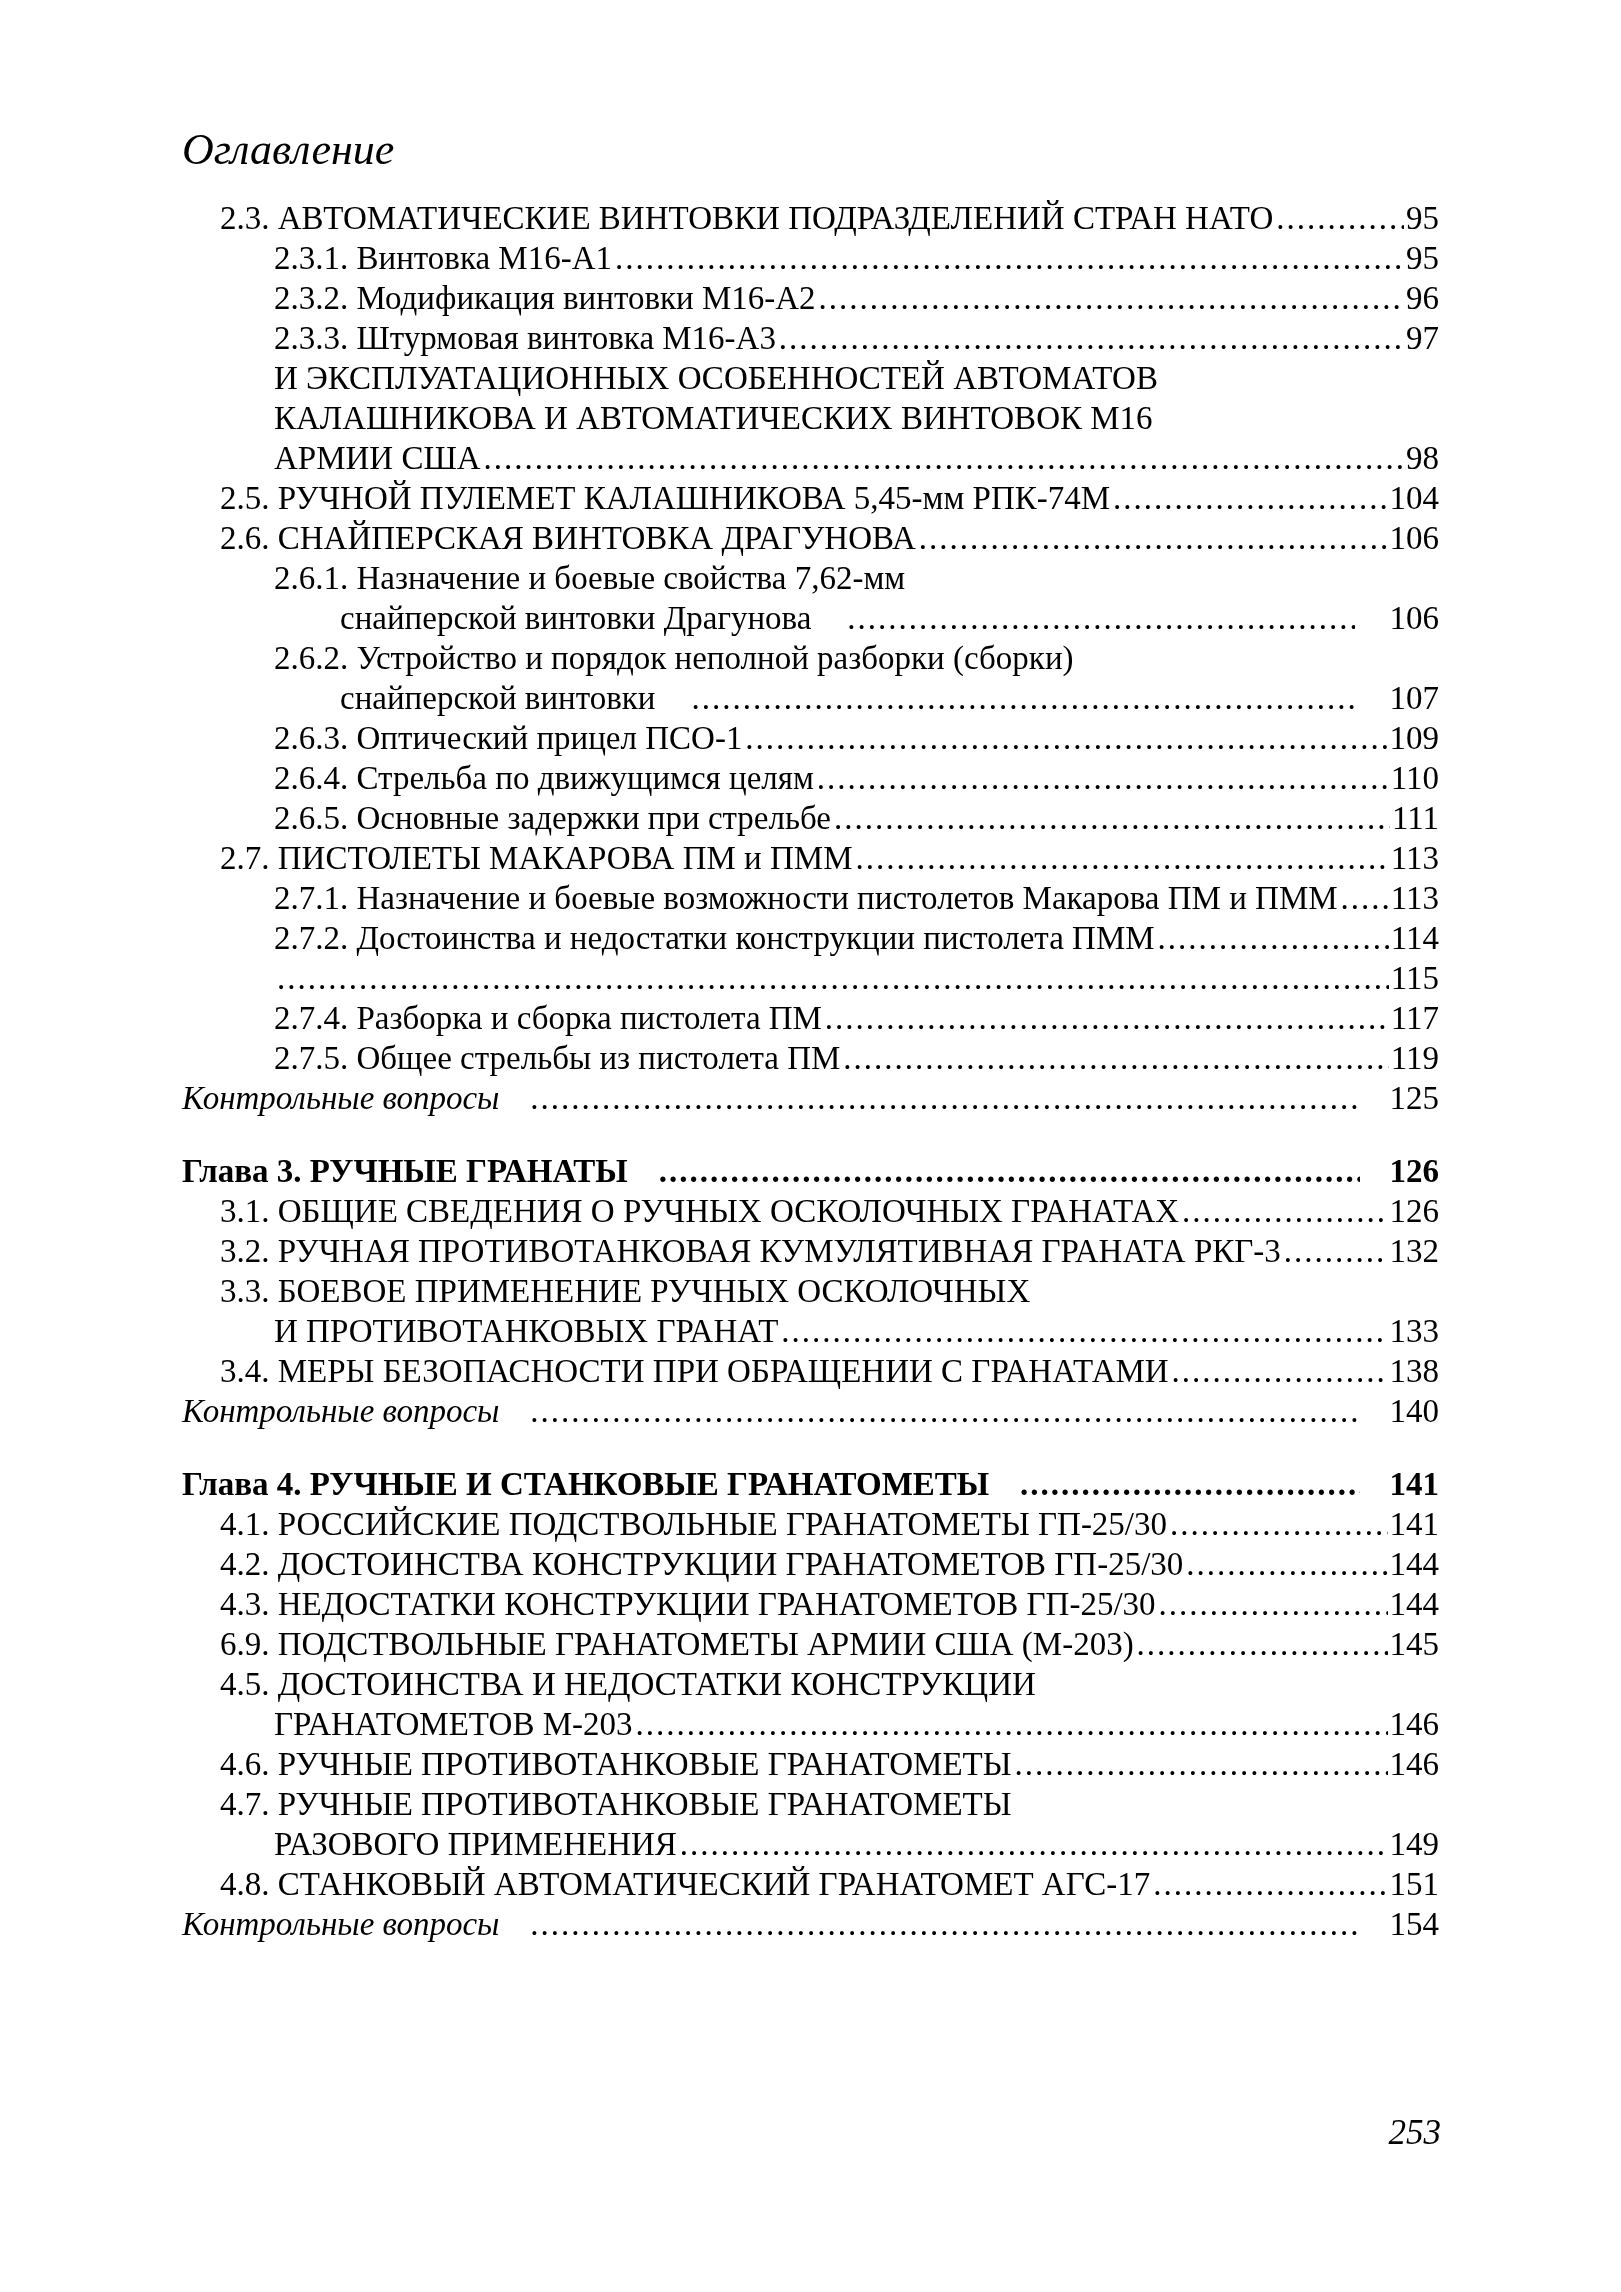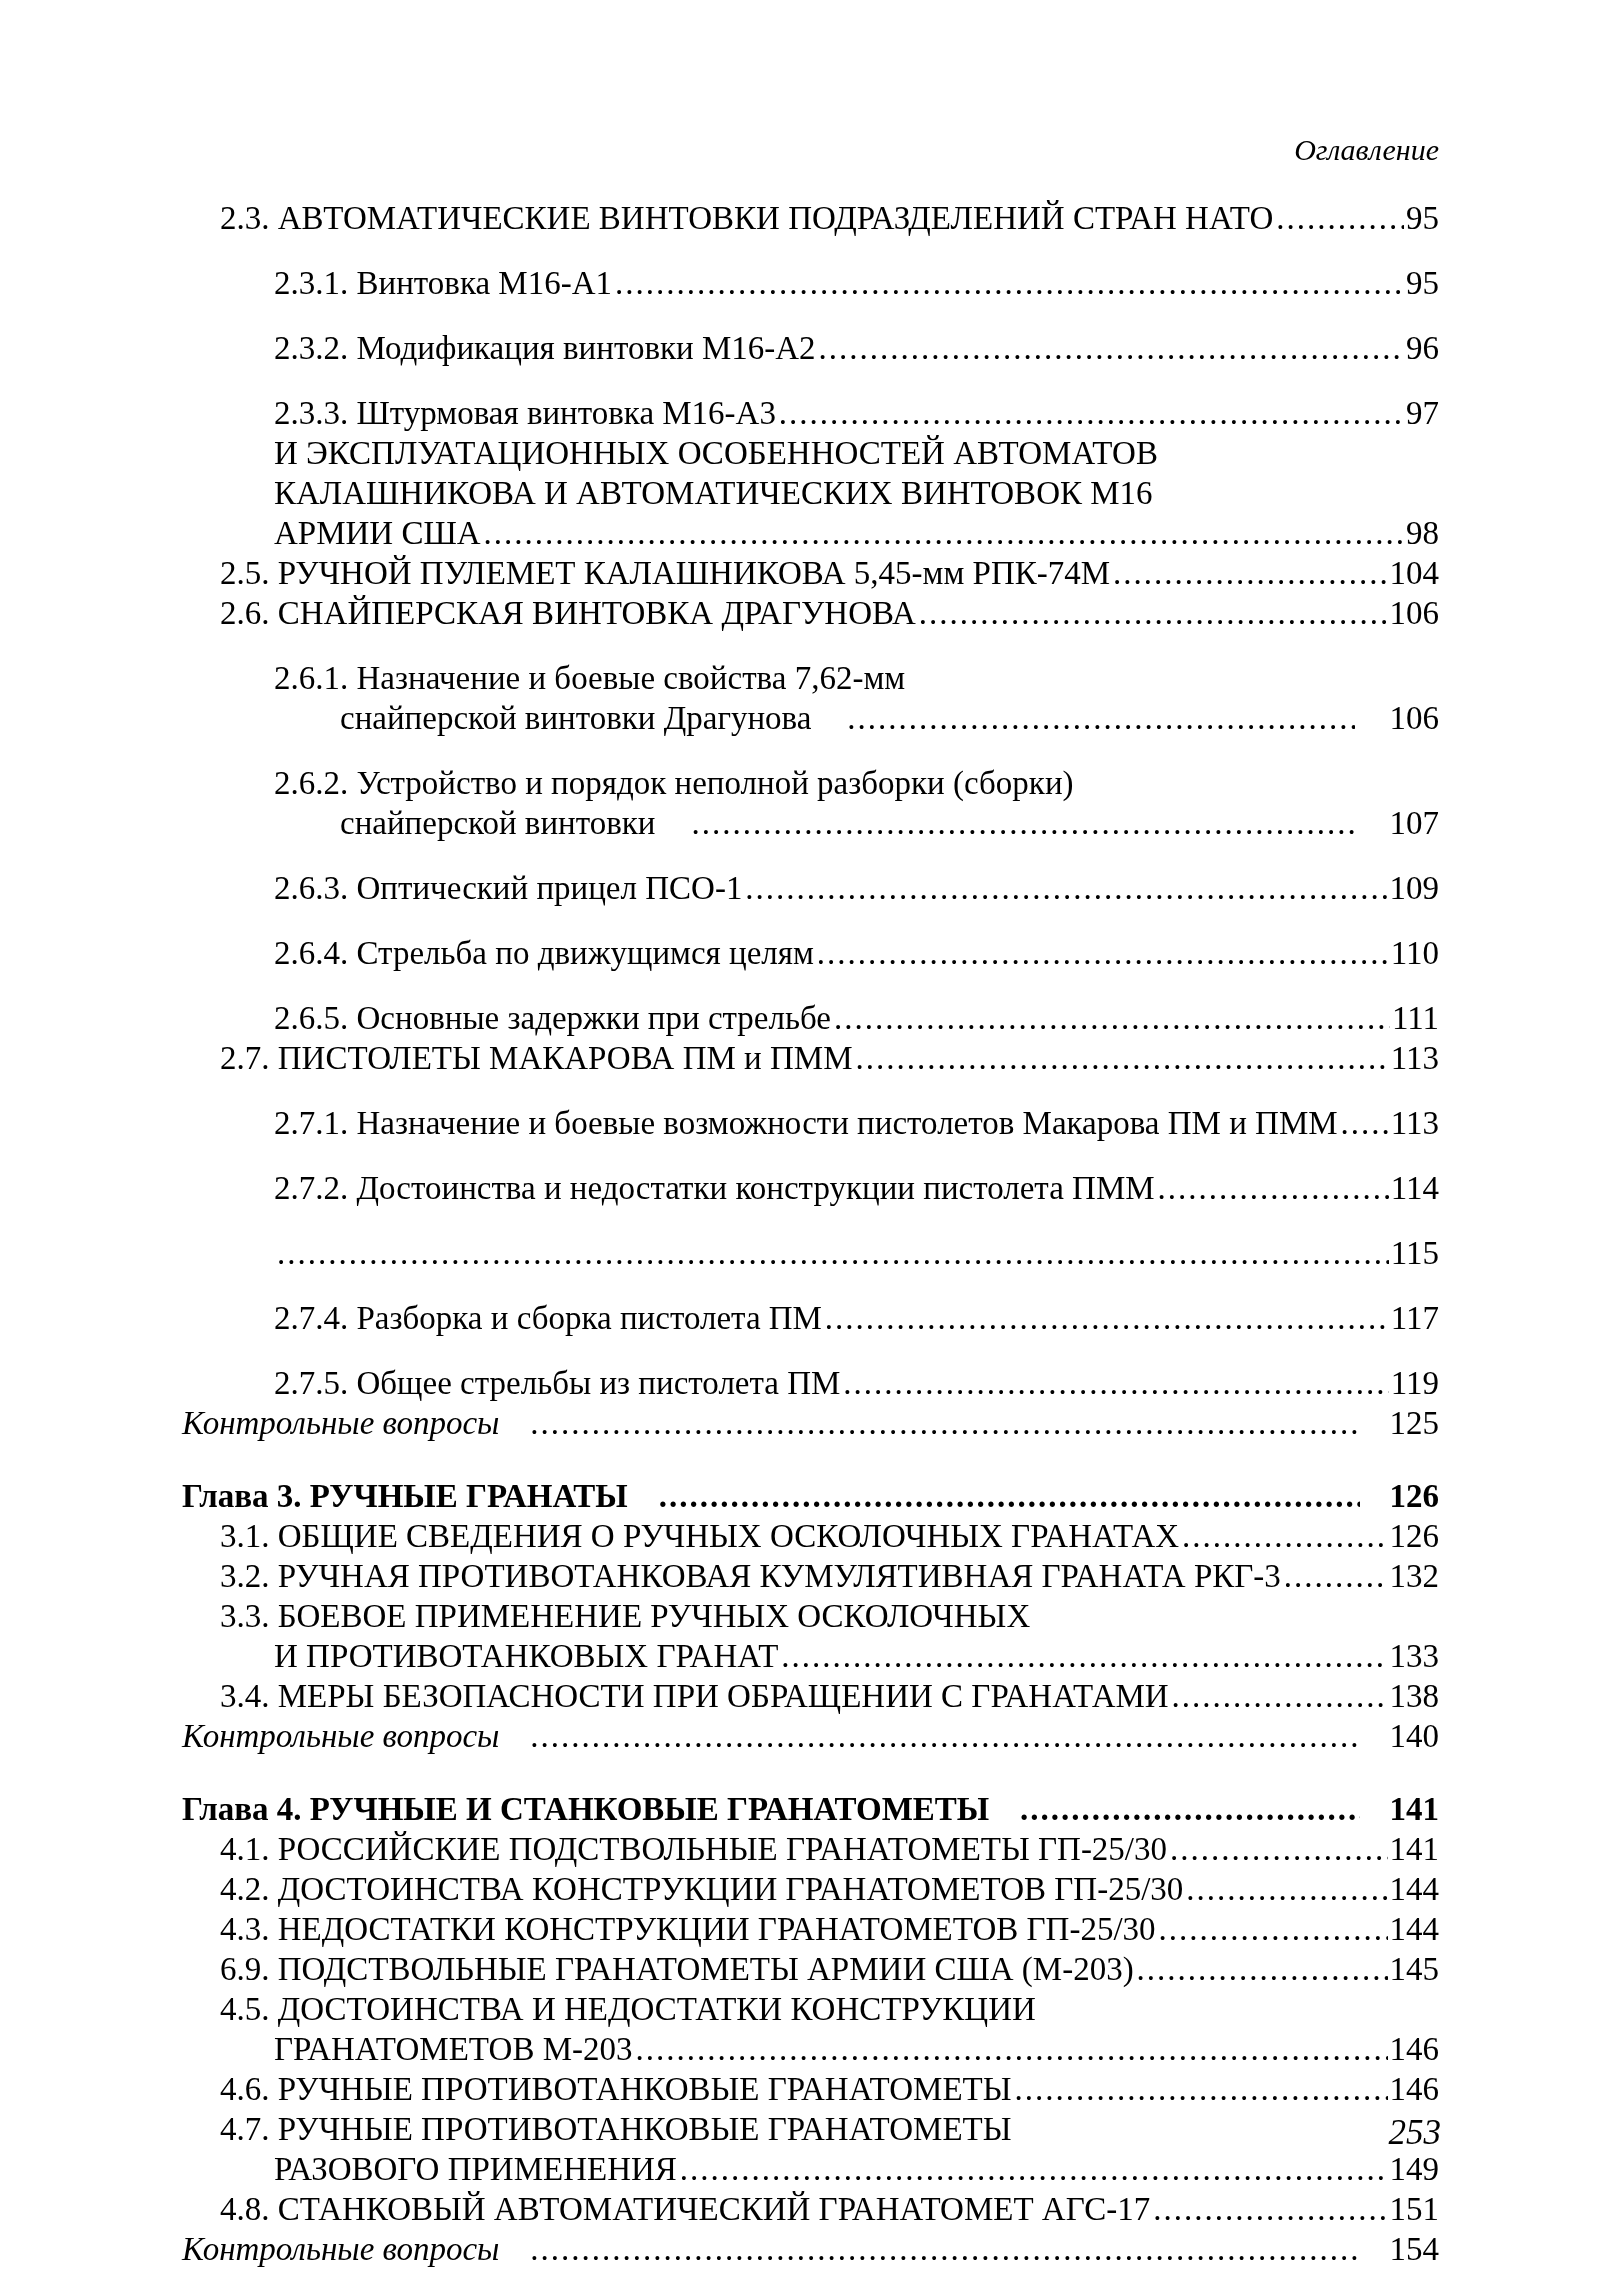--- a/index.html
+++ b/index.html
@@ -14,22 +14,21 @@
     background: #ffffff;
     color: #000000;
     font-family: "Liberation Serif", "DejaVu Serif", serif;
     overflow: hidden;
   }
   .running-head {
     position: absolute;
     top: 130px;
     left: 182px;
     width: 1257px;
-    text-align: right;
-    font-size: 30px;
+    font-size: 44px;
     line-height: 40px;
     font-style: italic;
   }
   .toc {
     position: absolute;
     top: 198px;
     left: 182px;
     width: 1257px;
     font-size: 33px;
     line-height: 40px;
@@ -51,21 +50,21 @@
     margin-right: 2px;
   }
   .dots::after {
     content: "....................................................................................................................................................................................................";
     letter-spacing: 2px;
   }
   .pg { flex: 0 0 auto; }
   .ind-0  { padding-left: 0; gap: 28px; }
   .ind-1  { padding-left: 38px; }
   .ind-1c { padding-left: 92px; }
-  .ind-2  { padding-left: 92px; margin-top: 25px; }
+  .ind-2  { padding-left: 92px; }
   .ind-2c { padding-left: 158px; gap: 33px; }
   .page-footer {
     position: absolute;
     top: 2112px;
     left: 182px;
     width: 1259px;
     text-align: right;
     font-size: 35px;
     line-height: 41px;
     font-style: italic;

